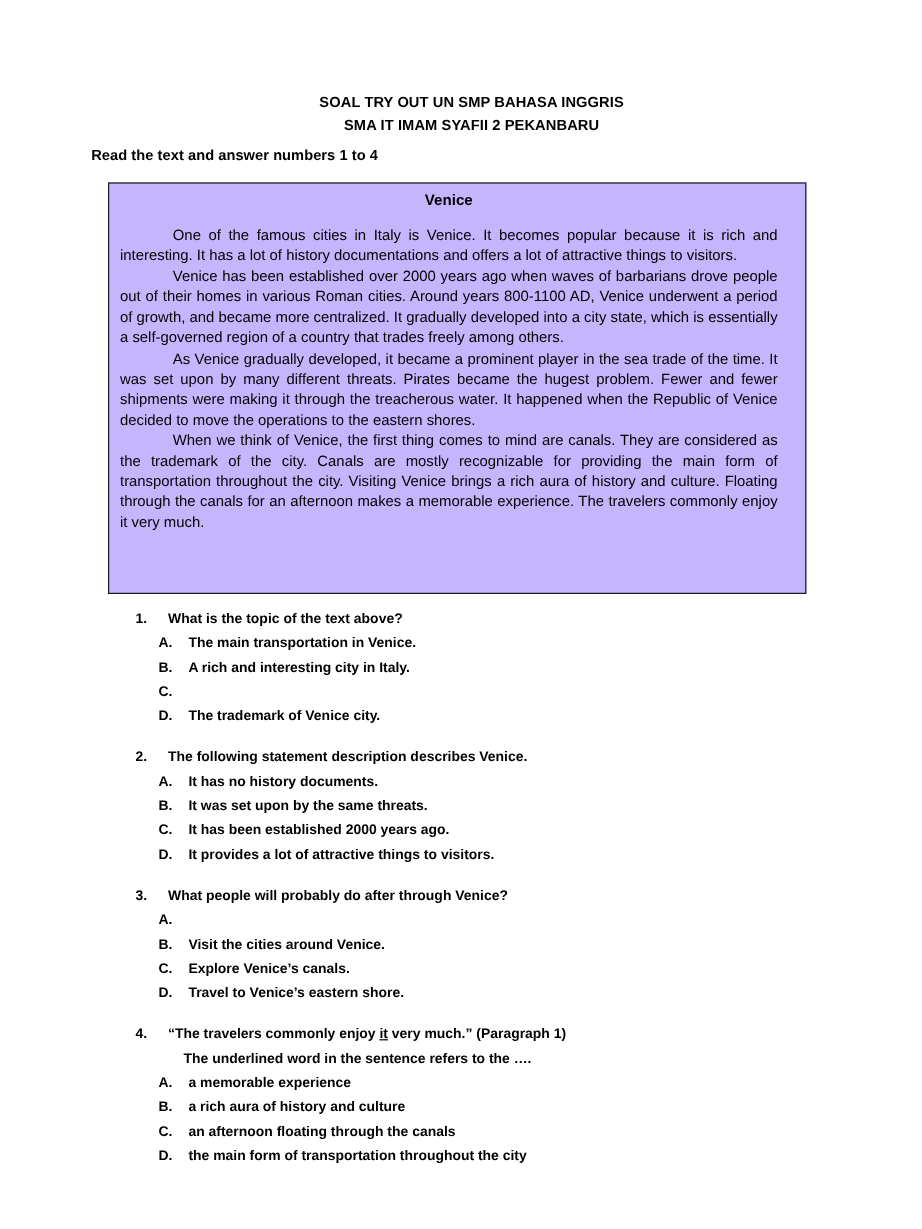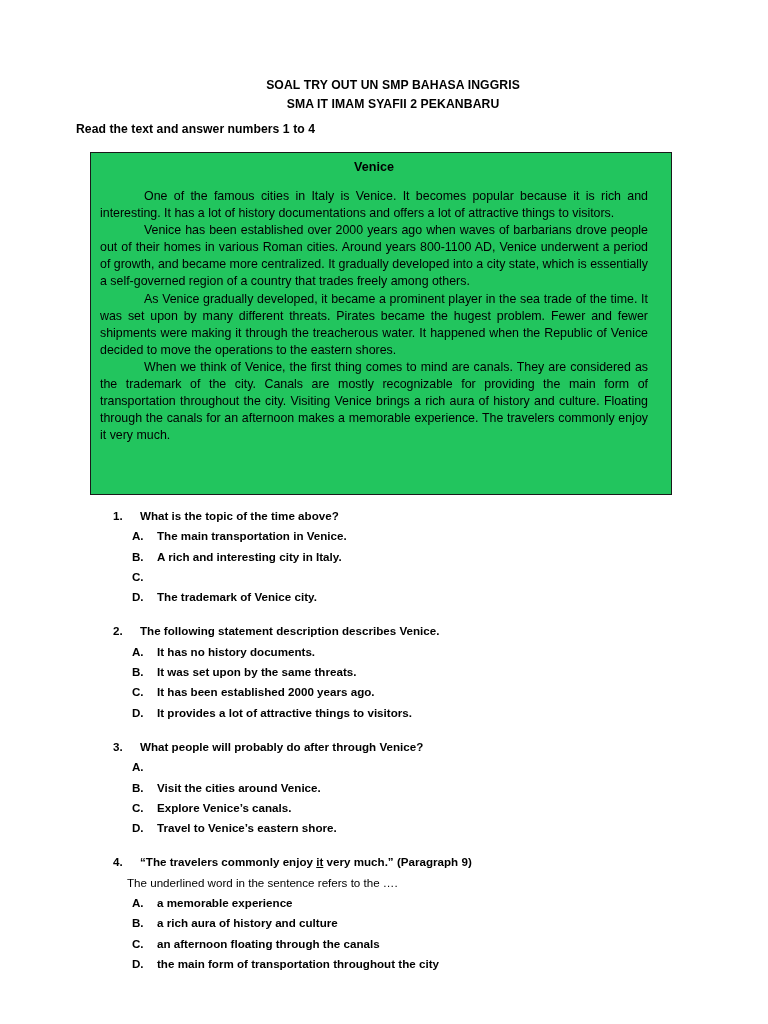--- a/index.html
+++ b/index.html
@@ -52,21 +52,21 @@
   
   .passage-box {
     position: absolute;
     top: 152px;
     left: 90px;
     width: 582px;
     height: 343px;
     border: 1.4px solid #1a1a1a;
     box-sizing: border-box;
     padding: 6px 23px 6px 9px;
-    background: #22c55e;
+    background: #c4b5fd;
   }
   .passage-title {
     text-align: center;
     font-weight: bold;
     font-size: 12.6px;
     line-height: 17px;
     margin-bottom: 12px;
   }
   .passage-body {
     font-size: 12.4px;
@@ -100,24 +100,24 @@
     font-size: 11.6px;
     line-height: 20.3px;
   }
   .q-text {
     font-weight: bold;
     font-size: 11.6px;
     line-height: 20.3px;
     letter-spacing: 0.01px;
   }
   .q-subtext {
-    font-weight: normal;
-    font-size: 11.6px;
-    line-height: 20.3px;
-    margin-left: 14px;
+    font-weight: bold;
+    font-size: 11.6px;
+    line-height: 20.3px;
+    margin-left: 40px;
   }
   .q-text u {
     text-decoration: underline;
   }
   .options {
     margin-left: 19px;
   }
   .opt-row {
     display: flex;
     align-items: baseline;
@@ -156,21 +156,21 @@
       <p>As Venice gradually developed, it became a prominent player in the sea trade of the time. It was set upon by many different threats. Pirates became the hugest problem. Fewer and fewer shipments were making it through the treacherous water. It happened when the Republic of Venice decided to move the operations to the eastern shores.</p>
       <p>When we think of Venice, the first thing comes to mind are canals. They are considered as the trademark of the city. Canals are mostly recognizable for providing the main form of transportation throughout the city. Visiting Venice brings a rich aura of history and culture. Floating through the canals for an afternoon makes a memorable experience. The travelers commonly enjoy it very much.</p>
     </div>
   </div>
 
   <div class="questions">
 
     <div class="question-block">
       <div class="q-row">
         <span class="q-num">1.</span>
-        <span class="q-text">What is the topic of the time above?</span>
+        <span class="q-text">What is the topic of the text above?</span>
       </div>
       <div class="options">
         <div class="opt-row">
           <span class="opt-letter">A.</span>
           <span class="opt-text">The main transportation in Venice.</span>
         </div>
         <div class="opt-row">
           <span class="opt-letter">B.</span>
           <span class="opt-text">A rich and interesting city in Italy.</span>
         </div>
@@ -229,21 +229,21 @@
         <div class="opt-row">
           <span class="opt-letter">D.</span>
           <span class="opt-text">Travel to Venice’s eastern shore.</span>
         </div>
       </div>
     </div>
 
     <div class="question-block">
       <div class="q-row">
         <span class="q-num">4.</span>
-        <span class="q-text"><span>“The travelers commonly enjoy </span><u>it</u><span> very much.” (Paragraph 9)</span></span>
+        <span class="q-text"><span>“The travelers commonly enjoy </span><u>it</u><span> very much.” (Paragraph 1)</span></span>
       </div>
       <div class="q-subtext">The underlined word in the sentence refers to the ….</div>
       <div class="options">
         <div class="opt-row">
           <span class="opt-letter">A.</span>
           <span class="opt-text">a memorable experience</span>
         </div>
         <div class="opt-row">
           <span class="opt-letter">B.</span>
           <span class="opt-text">a rich aura of history and culture</span>

